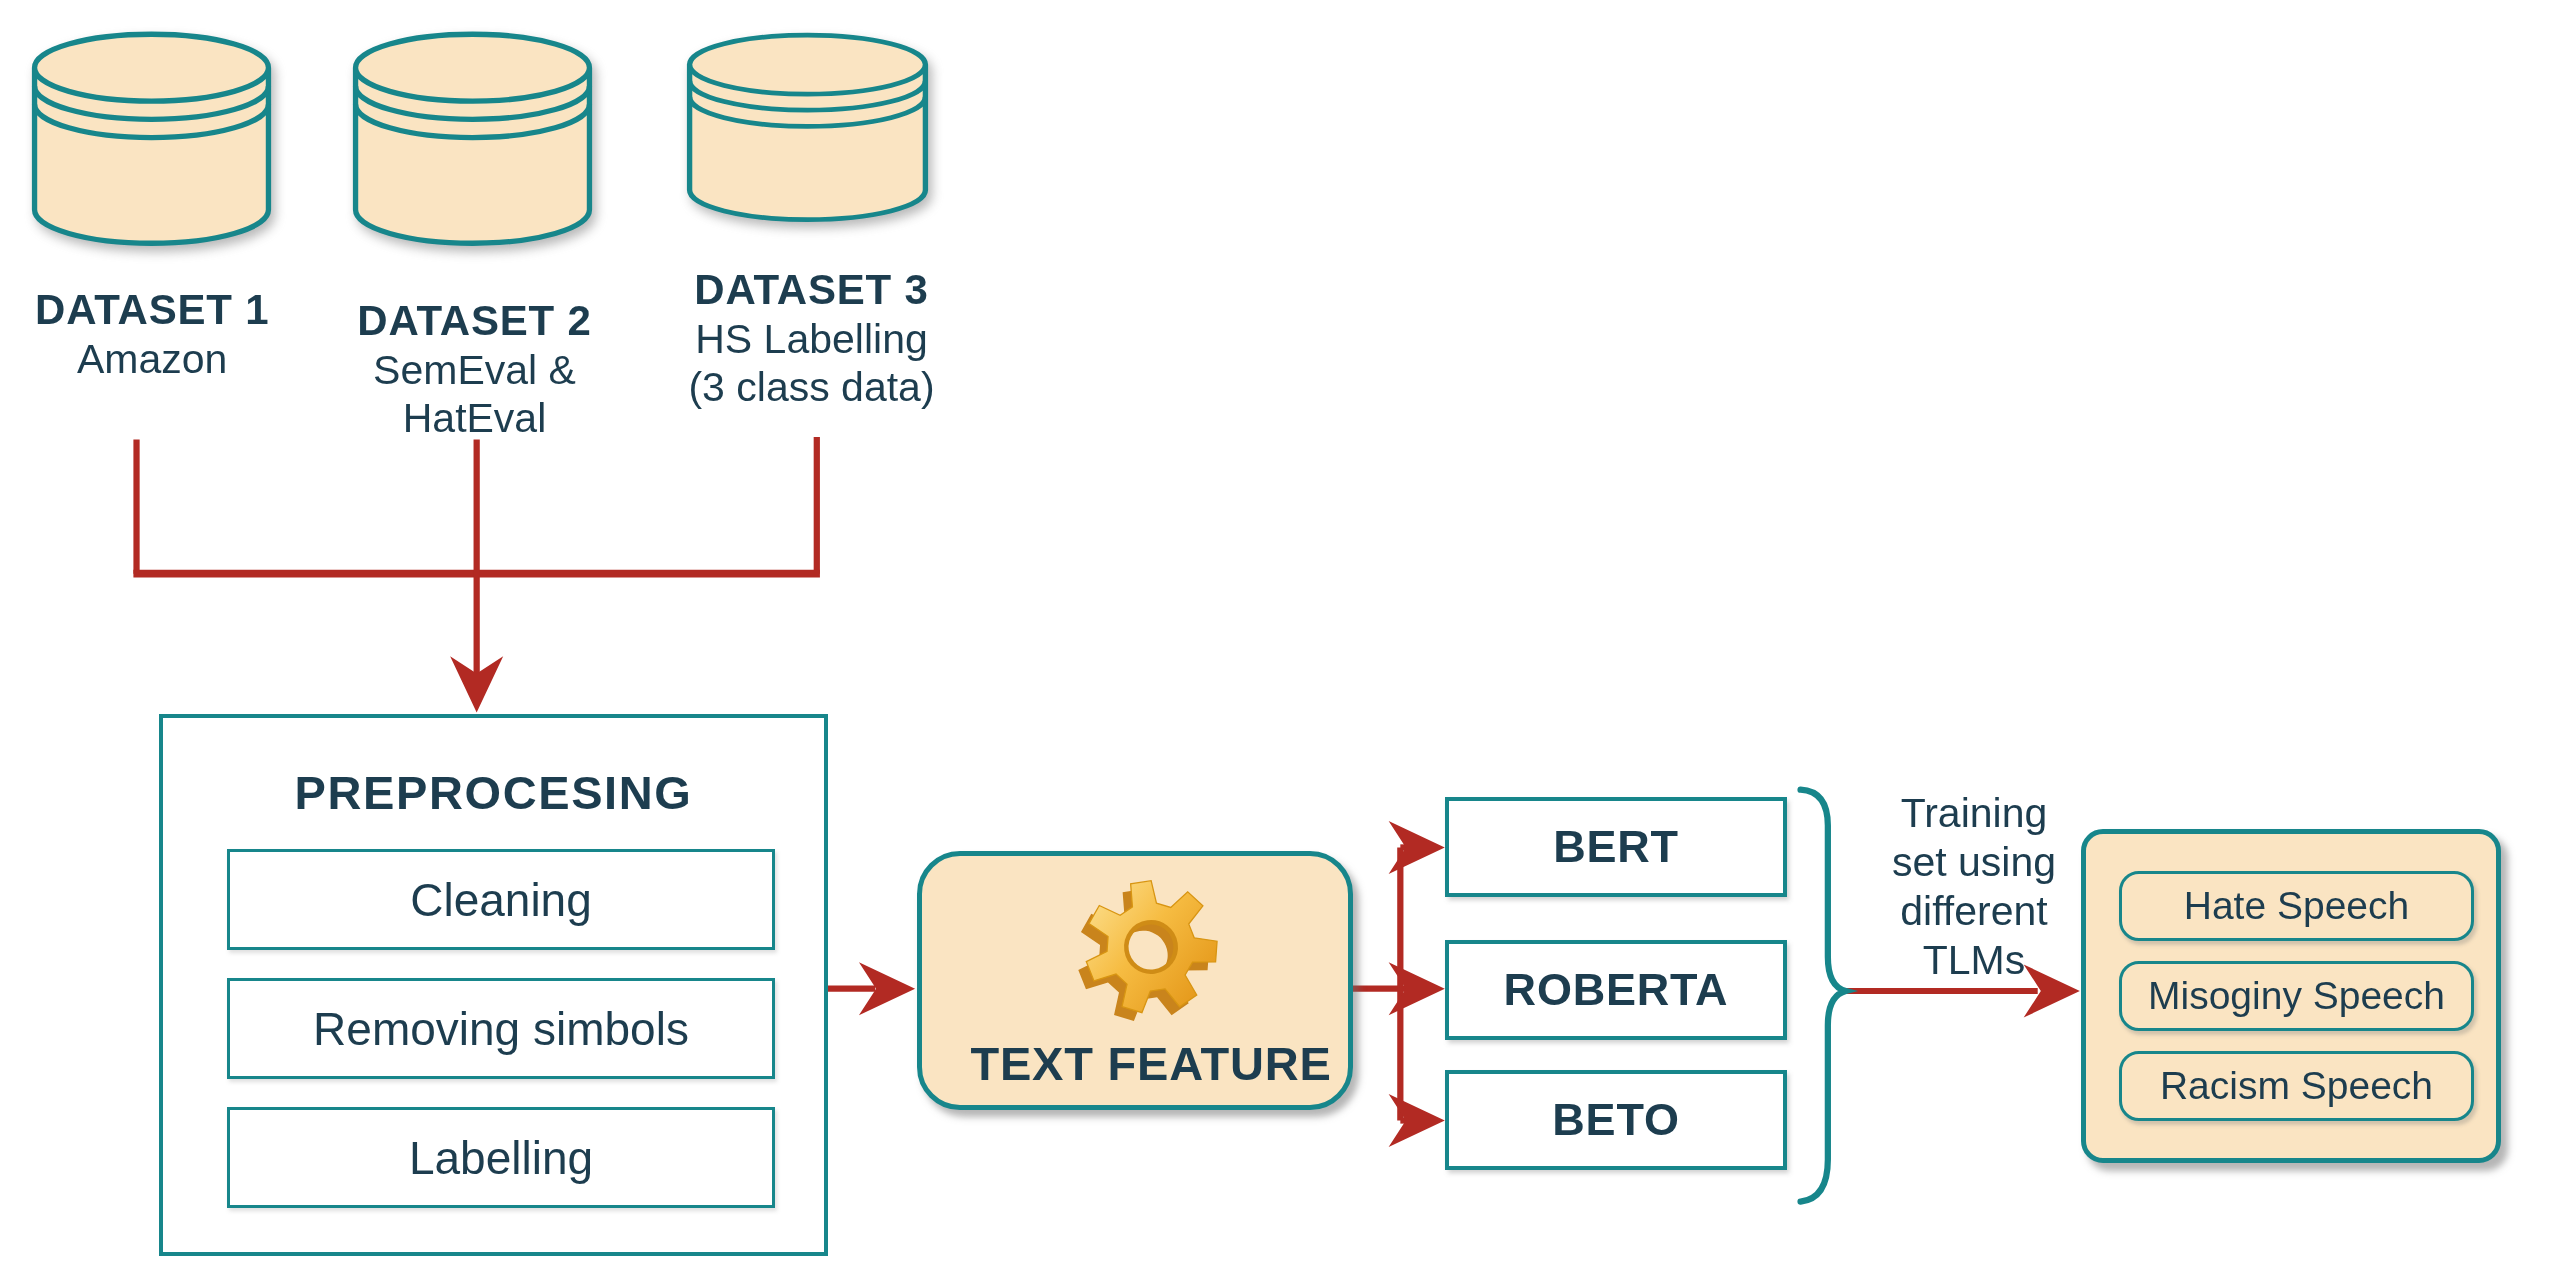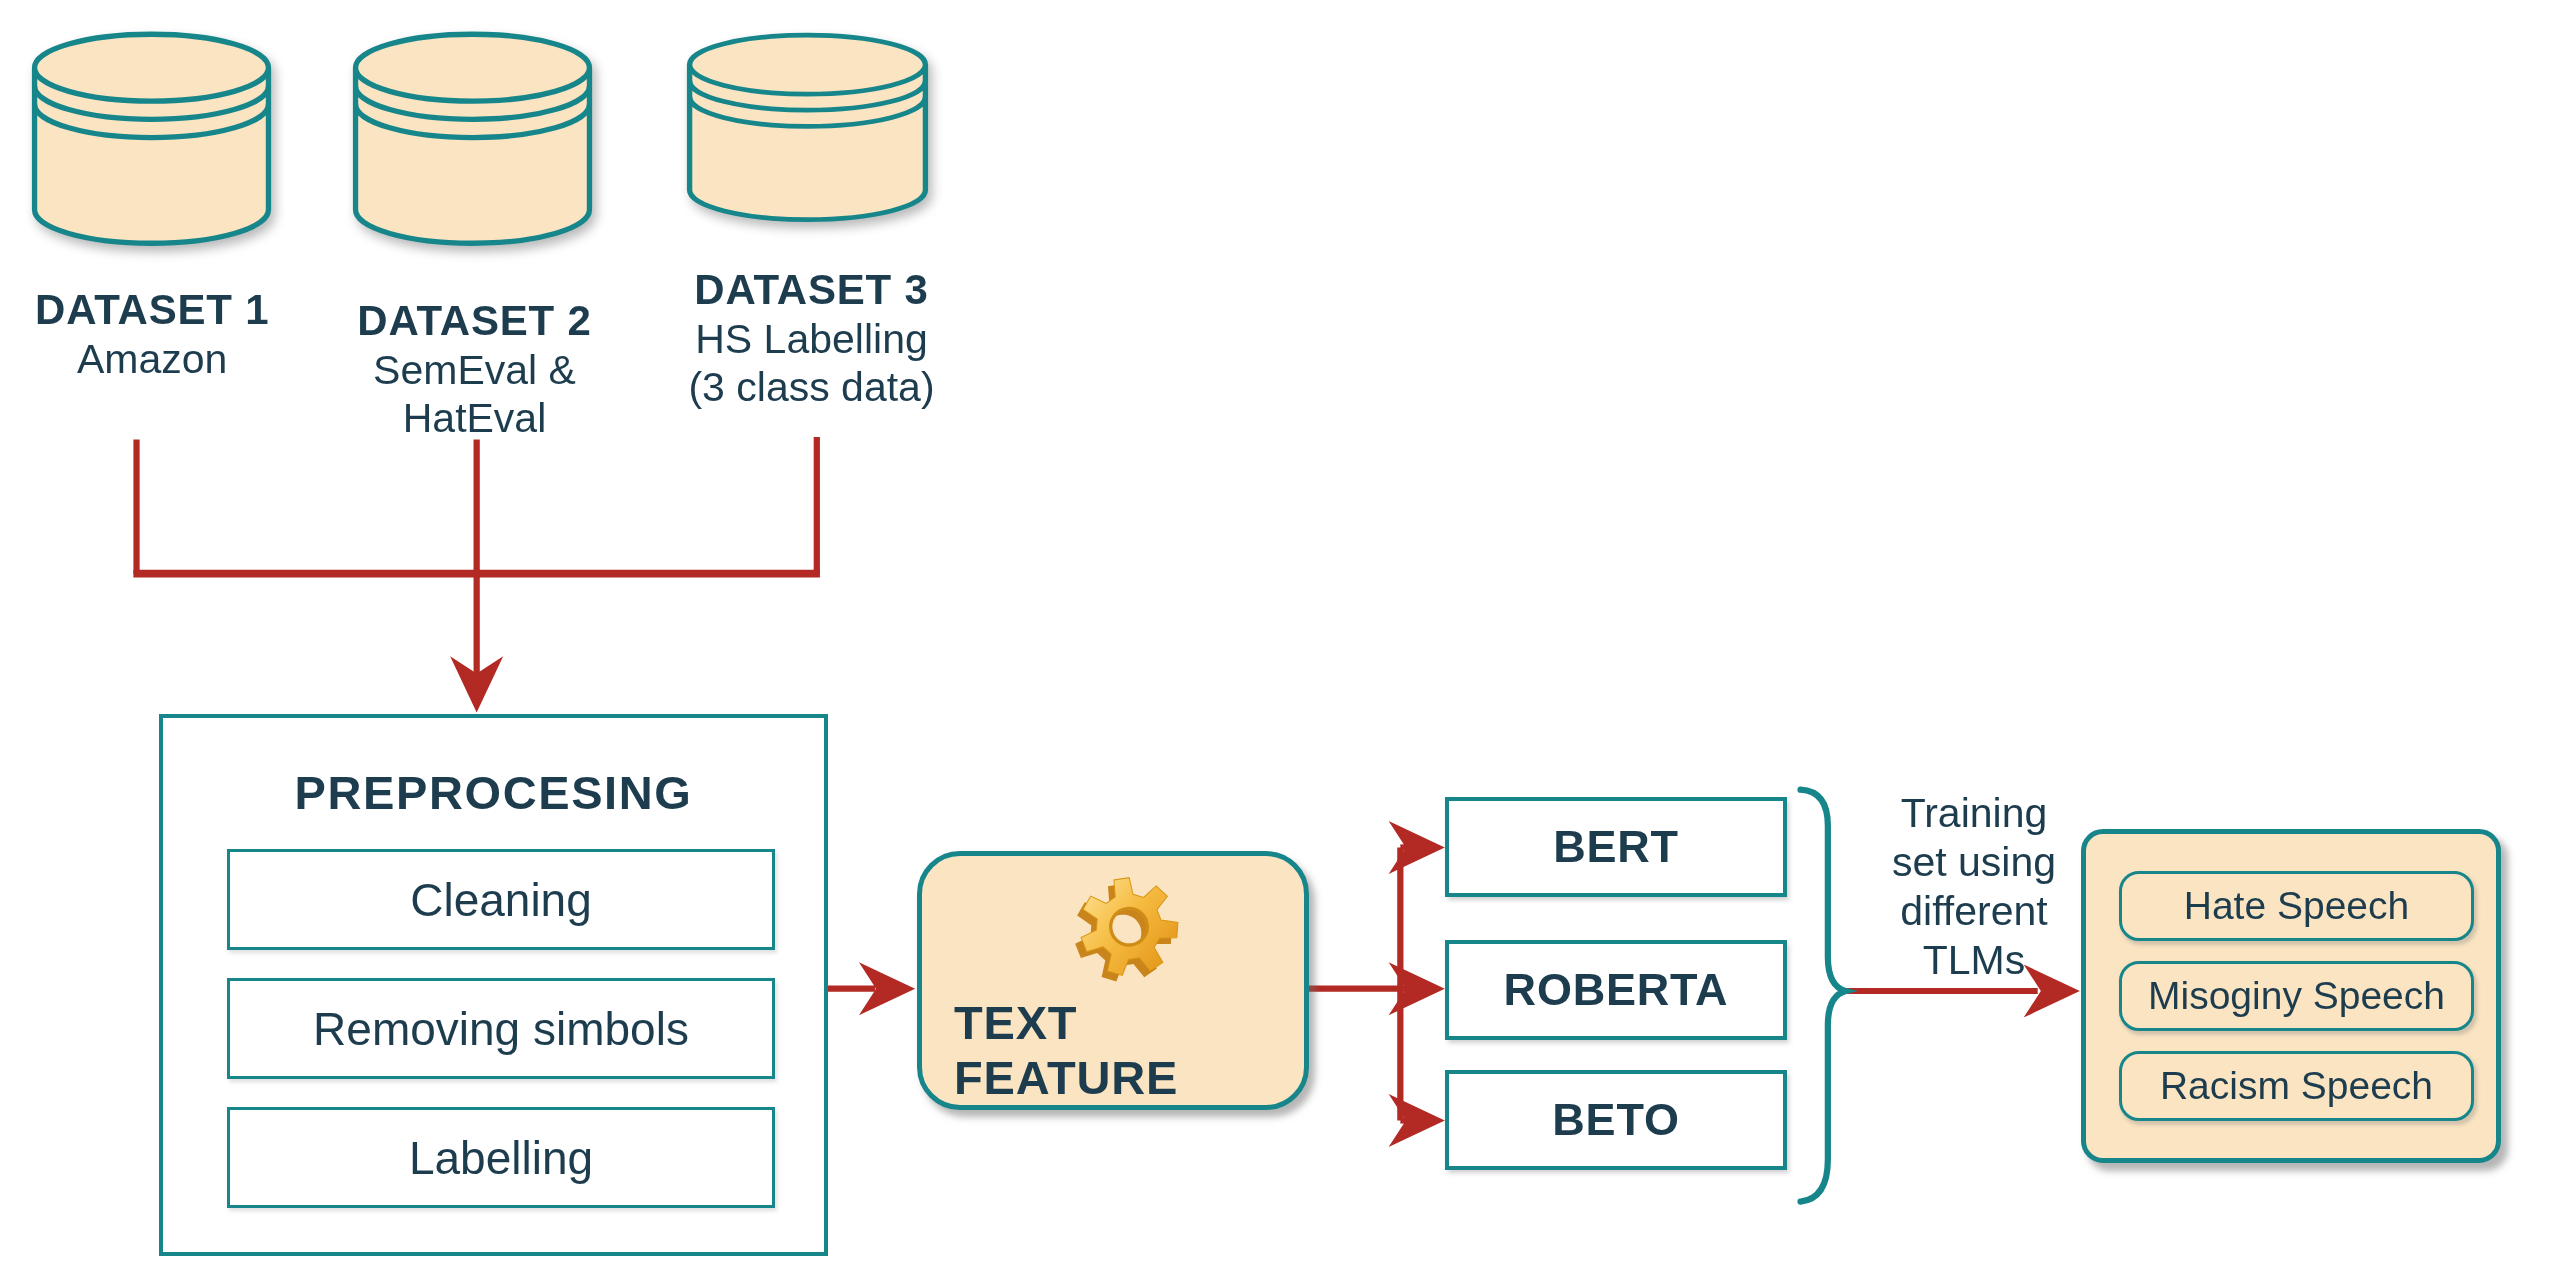--- a/index.html
+++ b/index.html
@@ -33,21 +33,21 @@
     font-weight:bold;font-size:47px;letter-spacing:1.6px;
   }
   .step-box{
     left:64px;width:548px;height:101px;border:3.9px solid var(--teal);
     background:#ffffff;display:flex;align-items:center;justify-content:center;
     font-size:46px;box-shadow:2.3px 3.1px 3.9px rgba(130,130,130,.25);
   }
 
   
   .tf-box{
-    left:917px;top:851px;width:392px;height:259px;border:5.5px solid var(--teal);
+    left:917px;top:851px;width:436px;height:259px;border:5.5px solid var(--teal);
     border-radius:43px;background:var(--cream);
     box-shadow:5.5px 7px 7px rgba(110,110,110,.5);
     display:flex;flex-direction:column;align-items:center;padding-left:32px;
   }
   .tf-label{font-weight:bold;font-size:47px;letter-spacing:0.8px;margin-top:11px;}
 
   
   .model-box{
     left:1445px;width:342px;height:100px;border:4.7px solid var(--teal);
     background:#ffffff;display:flex;align-items:center;justify-content:center;

